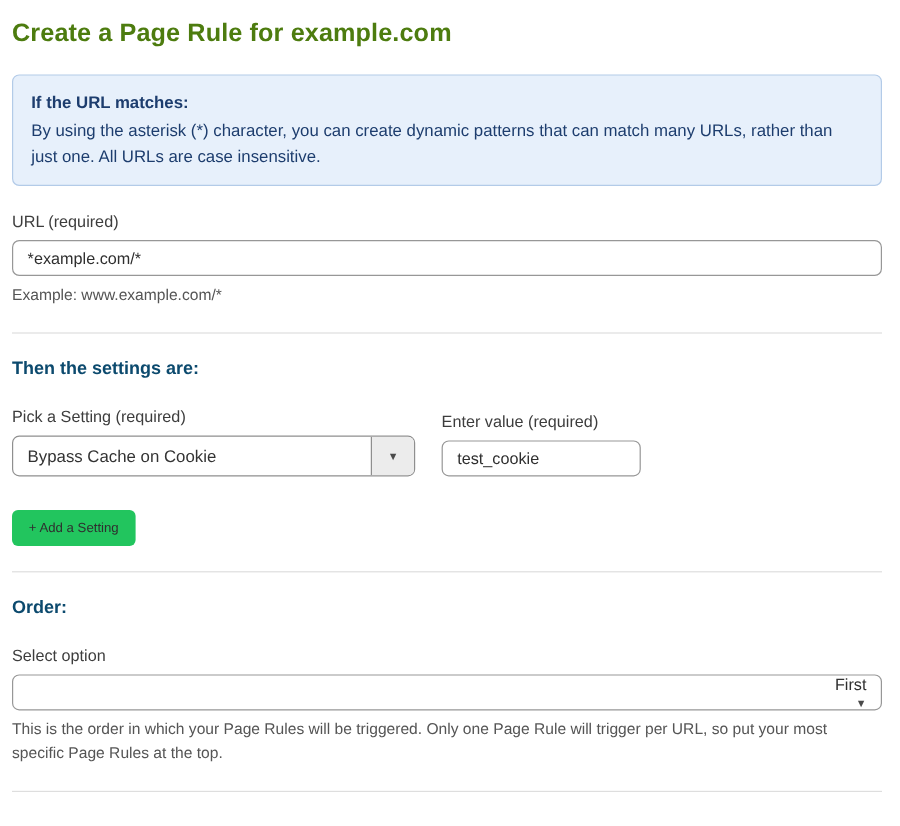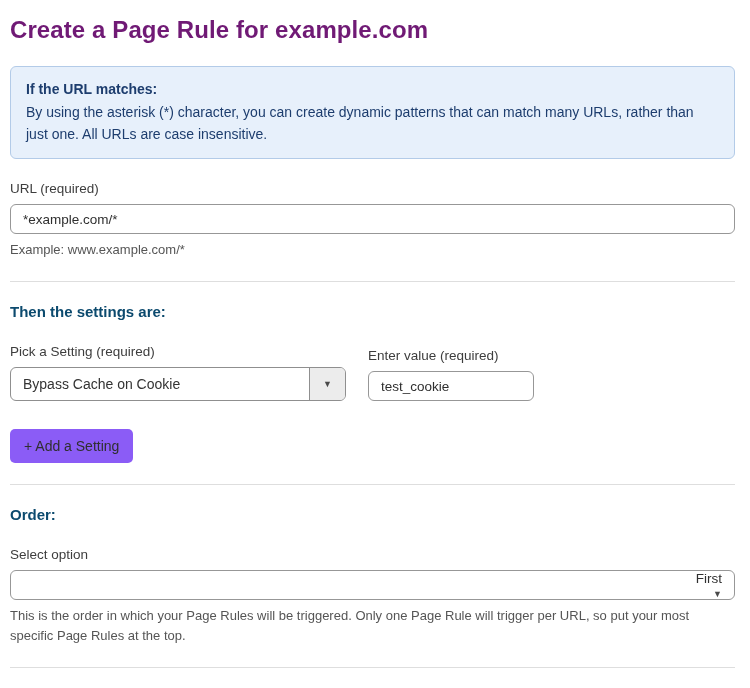--- a/index.html
+++ b/index.html
@@ -7,23 +7,23 @@
     width: 750px; height: 688px;
     background: #ffffff;
     font-family: "Liberation Sans", "DejaVu Sans", sans-serif;
     color: #2f2f2f;
     overflow: hidden;
   }
   .page { padding: 14px 15px 0 10px; }
   .page-inner { width: 725px; }
 
   h1.page-title {
-    font-size: 24px;
+    font-size: 21px;
     font-weight: bold;
-    color: #701a75;
+    color: #4d7c0f;
     margin: 2px 0 22px 0;
     letter-spacing: .1px;
   }
 
   .info-box {
     background: #e7f0fb;
     border: 1px solid #b3cbe8;
     border-radius: 6px;
     padding: 11px 15px 12px 15px;
     font-size: 14px;
@@ -112,26 +112,26 @@
     align-items: center;
     justify-content: center;
     font-size: 9px;
     color: #4a4a4a;
   }
 
   .btn {
     display: inline-block;
     border: none;
     border-radius: 5px;
-    font-size: 14px;
+    font-size: 11px;
     font-family: "Liberation Sans", "DejaVu Sans", sans-serif;
     padding: 9px 15px;
     cursor: pointer;
     color: #2f2f2f;
-    background: #8b5cf6;
+    background: #22c55e;
     text-align: right;
   }
   .btn-add { margin-top: 28px; padding: 9px 14px; }
 
   .order-select {
     display: flex;
     align-items: flex-end;
     justify-content: space-between;
     width: 100%;
     height: 30px;

